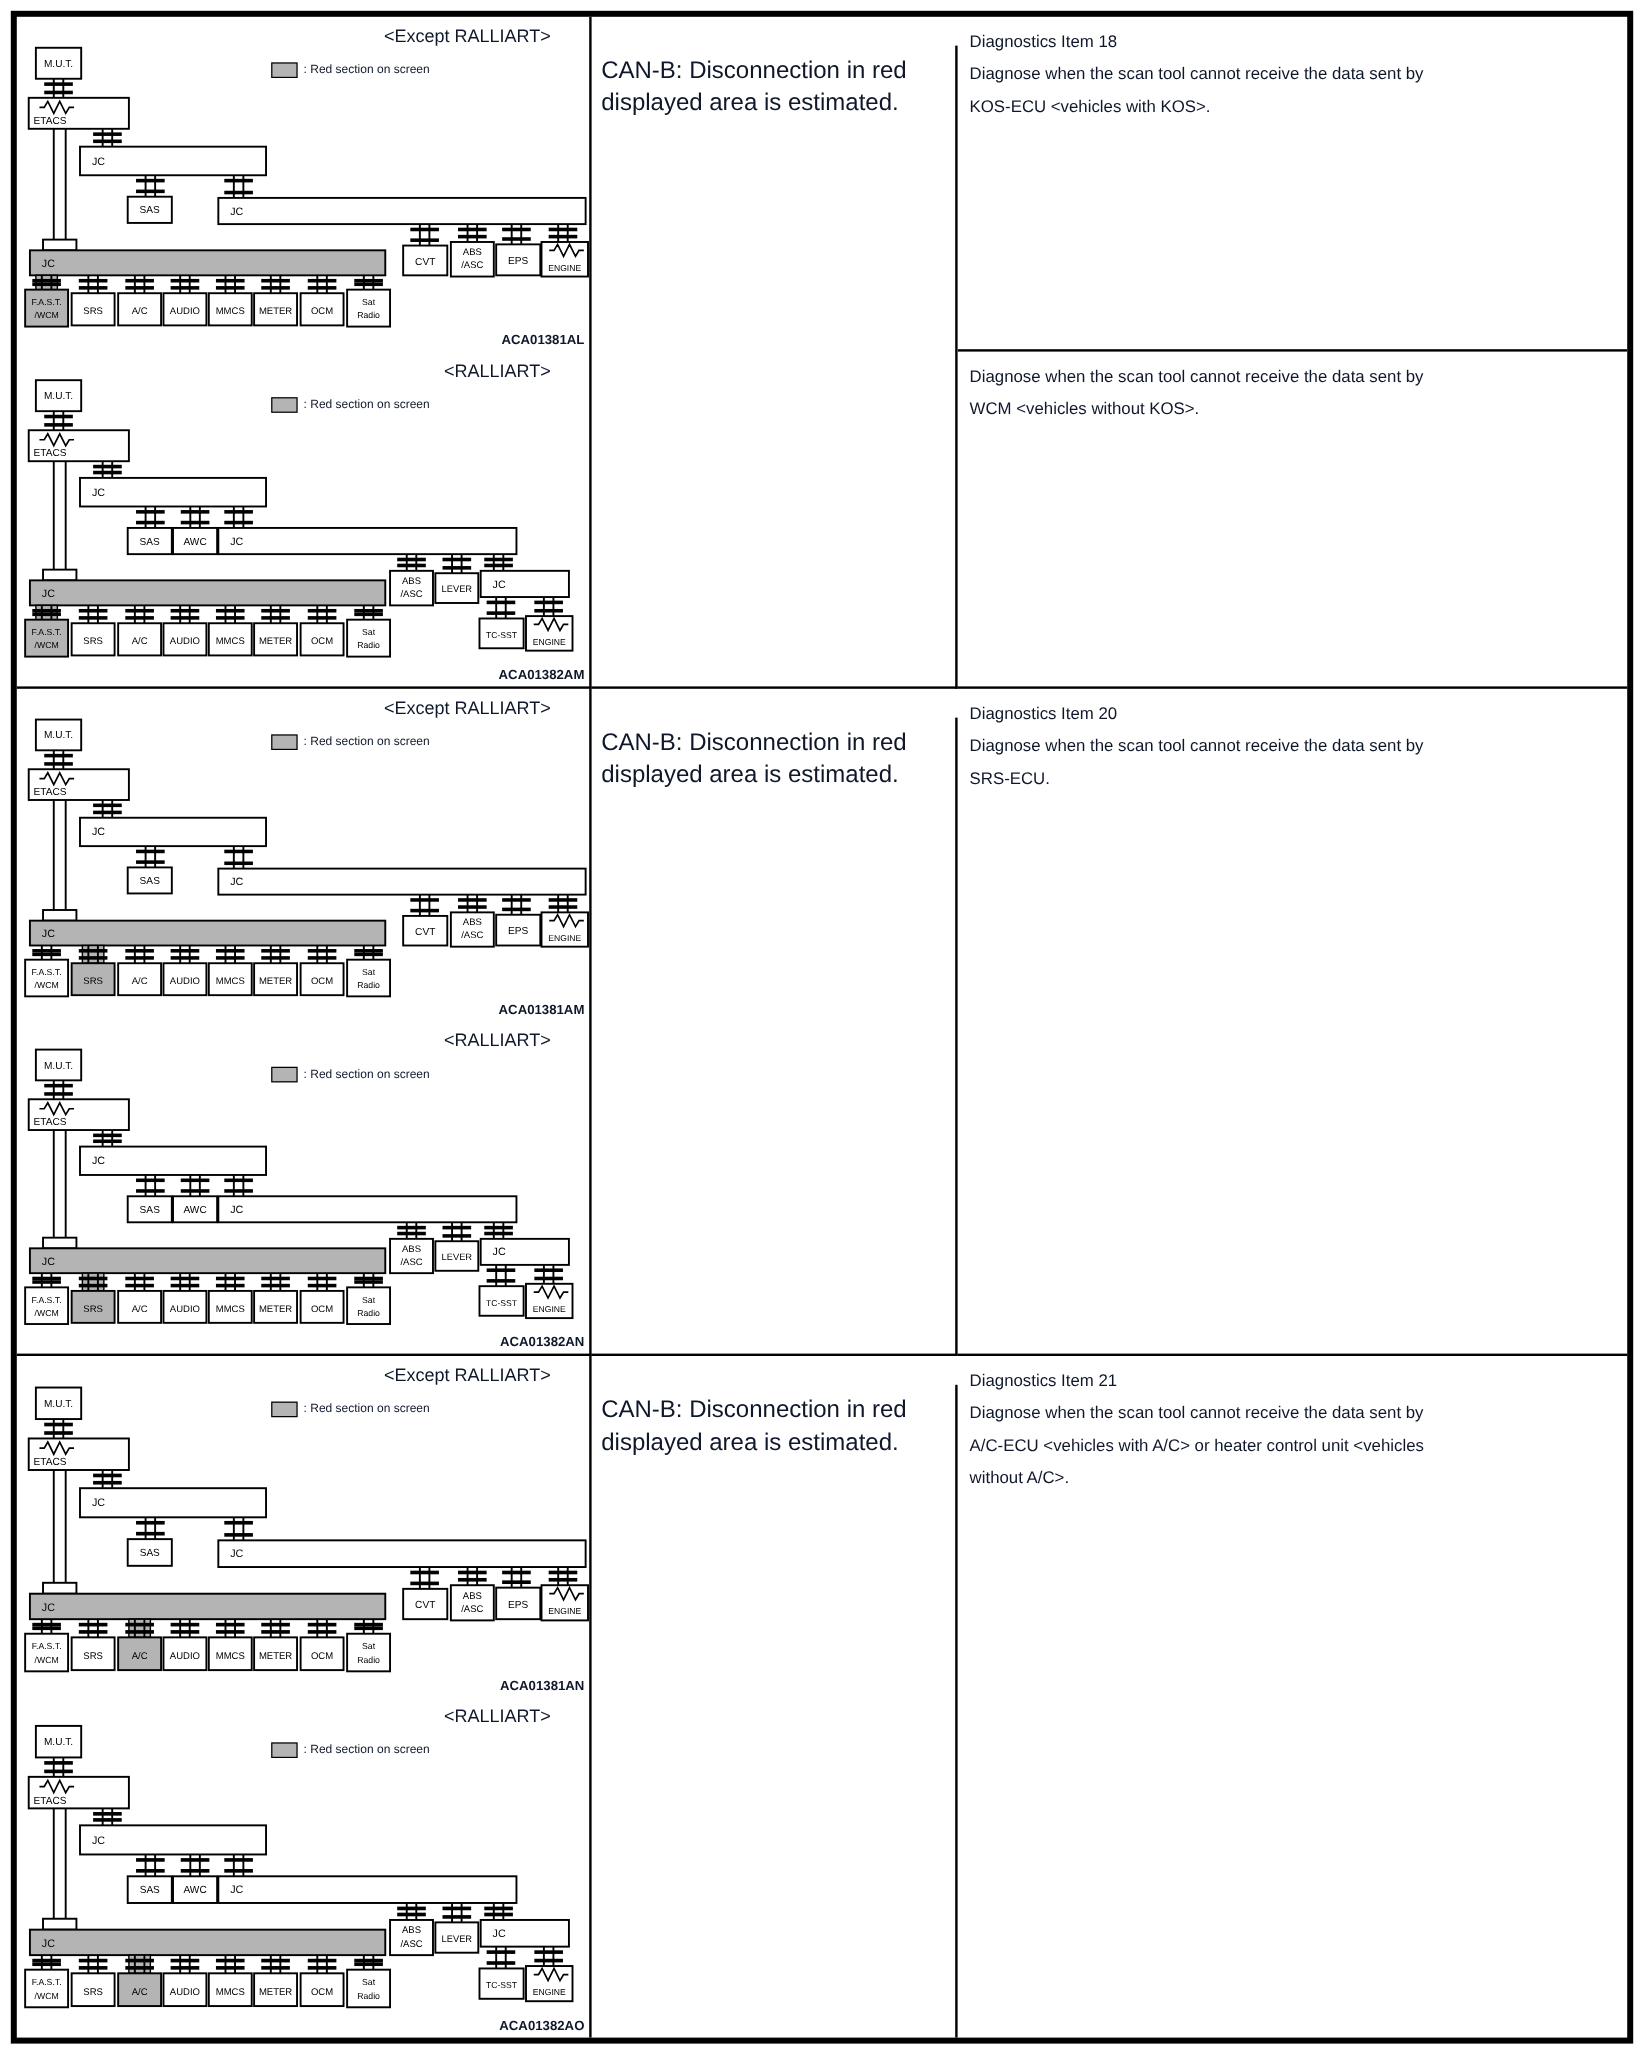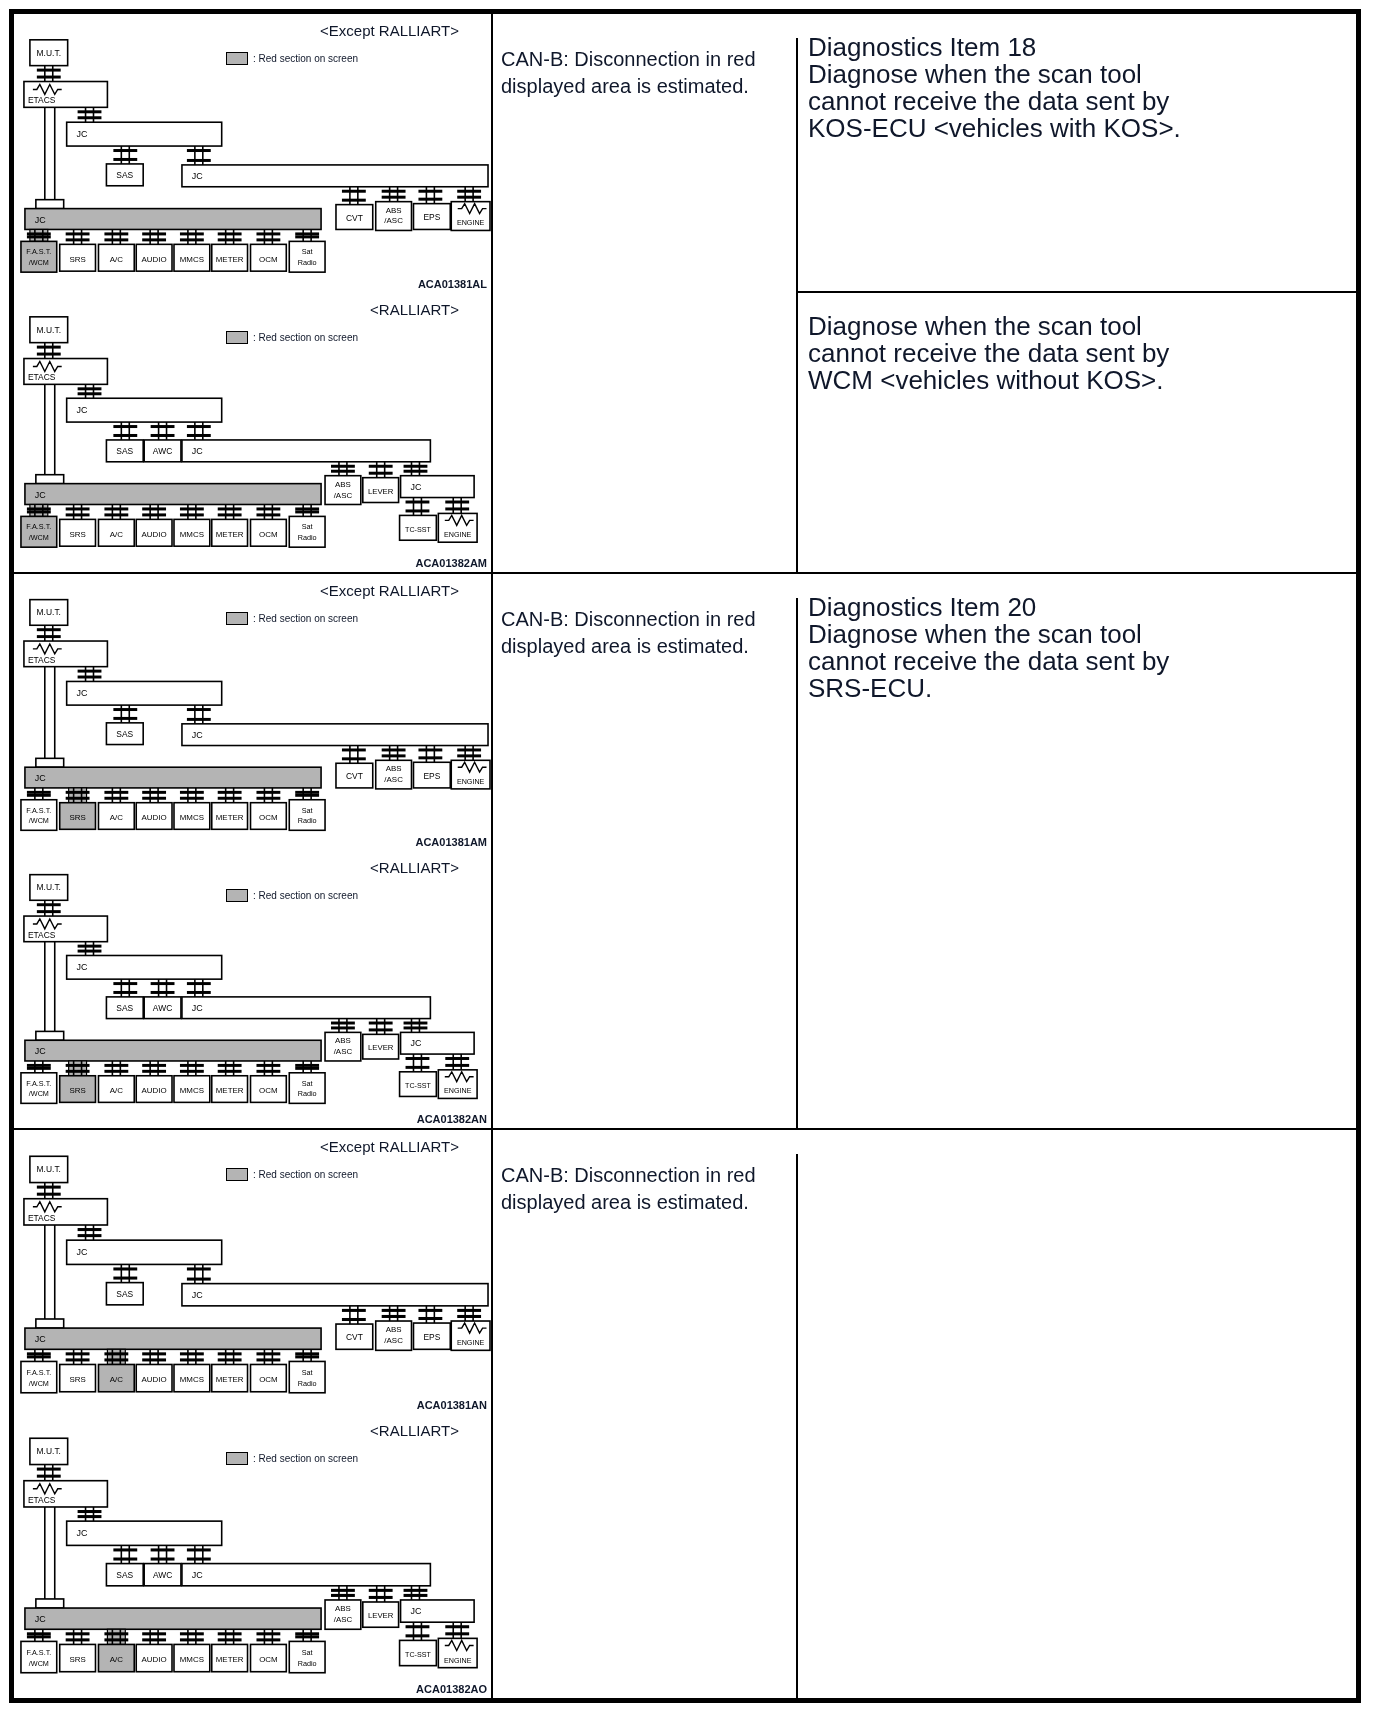--- a/index.html
+++ b/index.html
@@ -16,21 +16,21 @@
   .dblock{flex:1 1 0;position:relative;}
   .dsvg{position:absolute;left:0;top:0;width:100%;height:100%;}
   .variant-label{position:absolute;top:8px;right:32px;font-size:15px;z-index:2;}
   .legend{position:absolute;top:38px;left:212px;display:flex;align-items:center;z-index:2;}
   .legend .swatch{display:inline-block;width:22px;height:13px;border:1.5px solid #000;
                   background:#b4b4b4;box-sizing:border-box;}
   .legend .ltext{font-size:10px;margin-left:5px;}
   .code-label{position:absolute;bottom:3px;right:4px;font-size:11px;font-weight:bold;z-index:2;}
   .c-note{padding:8px 8px;font-size:20px;line-height:27px;margin-top:24px;}
   .c-items{padding:0;display:flex;flex-direction:column;}
-  .item-cell{box-sizing:border-box;padding:20px 10px;font-size:26px;line-height:27px;}
+  .item-cell{box-sizing:border-box;padding:7px 10px;font-size:14px;line-height:27px;}
   .item-cell.half{height:50%;}
   .item-cell.full{height:100%;border-radius:17px;}
   .item-text{max-width:385px;}
 </style>
 </head>
 <body>
 
 <div class="page">
   <div class="tbl">
 
@@ -820,16 +820,24 @@
               <rect x="277" y="225" width="36" height="31" fill="#ffffff" stroke="#000" stroke-width="1.6"></rect>
               <text x="295" y="238" font-size="7.3" text-anchor="middle" fill="#000" font-family="&quot;Liberation Sans&quot;,sans-serif">Sat</text>
               <text x="295" y="249" font-size="7.3" text-anchor="middle" fill="#000" font-family="&quot;Liberation Sans&quot;,sans-serif">Radio</text>
             </svg>
           <div class="code-label">ACA01382AO</div>
         </div>
       </div>
       <div class="cell bR c-note">
         <div class="note-text">CAN-B: Disconnection in red displayed area is estimated.</div>
       </div>
+      <div class="cell c-items">
+        <div class="item-cell full">
+          <div class="item-text">
+            <div>Diagnostics Item 21</div>
+            <div>Diagnose when the scan tool cannot receive the data sent by A/C-ECU &lt;vehicles with A/C&gt; or heater control unit &lt;vehicles without A/C&gt;.</div>
+          </div>
+        </div>
+      </div>
     </div>
 
   </div>
 </div>
 
 </body></html>

